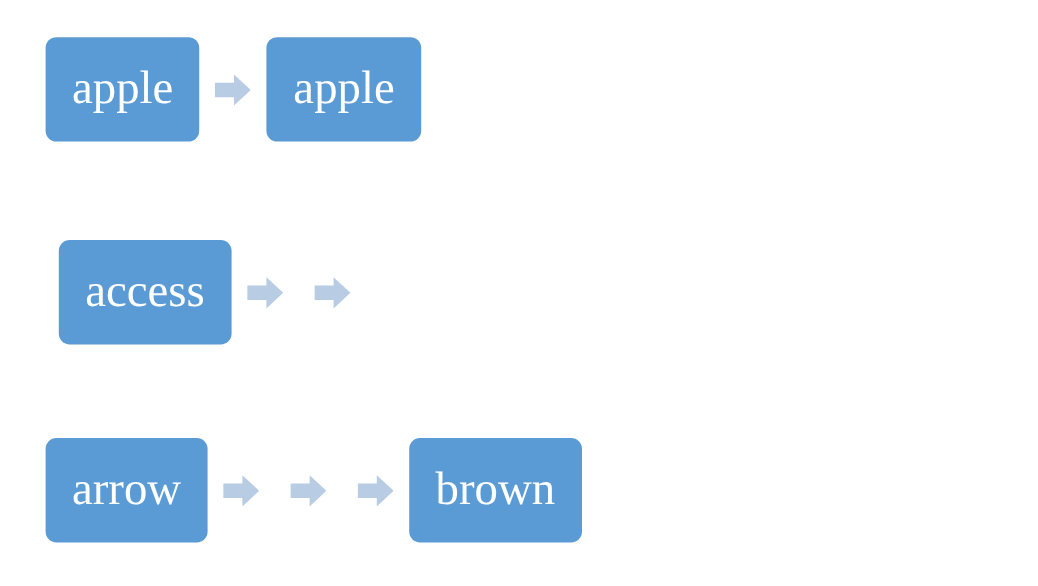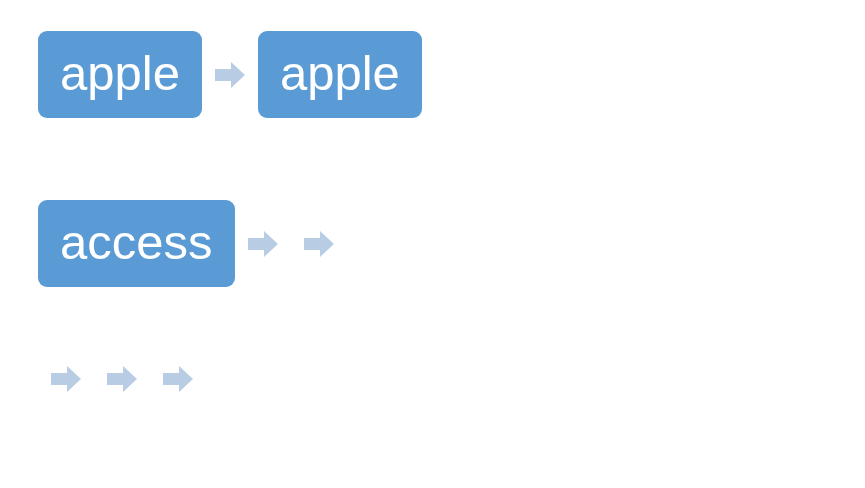--- a/index.html
+++ b/index.html
@@ -36,43 +36,44 @@
 
   .chain-row {
     position: absolute;
     left: 38px;
     display: flex;
     flex-direction: row;
     align-items: center;
   }
 
   #chain-row-0 { top: 31px; }
-  #chain-row-1 { top: 200px; }
+  #chain-row-1 { top: 200px; margin-left: 11px; }
   #chain-row-2 { top: 365px; }
 
   .word-box {
     background: #5b9bd5;
     border-radius: 9px;
     height: 87px;
     box-sizing: border-box;
     display: flex;
     align-items: center;
     justify-content: center;
     padding: 0 22px;
     min-width: 118px;
   }
 
   .word-label {
     position: relative;
     color: #ffffff;
-    font-size: 49px;
+    font-size: 39px;
     line-height: 1;
     letter-spacing: 0px;
     white-space: nowrap;
     padding-bottom: 2px;
+    font-family: Liberation Serif, serif;
   }
 
   
   .word-label.misspelled::after {
     content: "";
     position: absolute;
     left: 0;
     right: 0;
     bottom: -3px;
     height: 5px;
@@ -136,30 +137,36 @@
       </svg>
     </span>
     <span class="arrow-connector">
       <svg viewBox="0 0 30 28" xmlns="http://www.w3.org/2000/svg">
         <polygon points="0,8 16,8 16,1 30,14 16,27 16,20 0,20" fill="#b8cce4"></polygon>
       </svg>
     </span>
   </div>
 
   <div class="chain-row" id="chain-row-2">
+    <div class="word-box">
+      <span class="word-label">arrow</span>
+    </div>
     <span class="arrow-connector">
       <svg viewBox="0 0 30 28" xmlns="http://www.w3.org/2000/svg">
         <polygon points="0,8 16,8 16,1 30,14 16,27 16,20 0,20" fill="#b8cce4"></polygon>
       </svg>
     </span>
     <span class="arrow-connector">
       <svg viewBox="0 0 30 28" xmlns="http://www.w3.org/2000/svg">
         <polygon points="0,8 16,8 16,1 30,14 16,27 16,20 0,20" fill="#b8cce4"></polygon>
       </svg>
     </span>
     <span class="arrow-connector">
       <svg viewBox="0 0 30 28" xmlns="http://www.w3.org/2000/svg">
         <polygon points="0,8 16,8 16,1 30,14 16,27 16,20 0,20" fill="#b8cce4"></polygon>
       </svg>
     </span>
+    <div class="word-box">
+      <span class="word-label">brown</span>
+    </div>
   </div>
 
 </div>
 
 </body></html>

